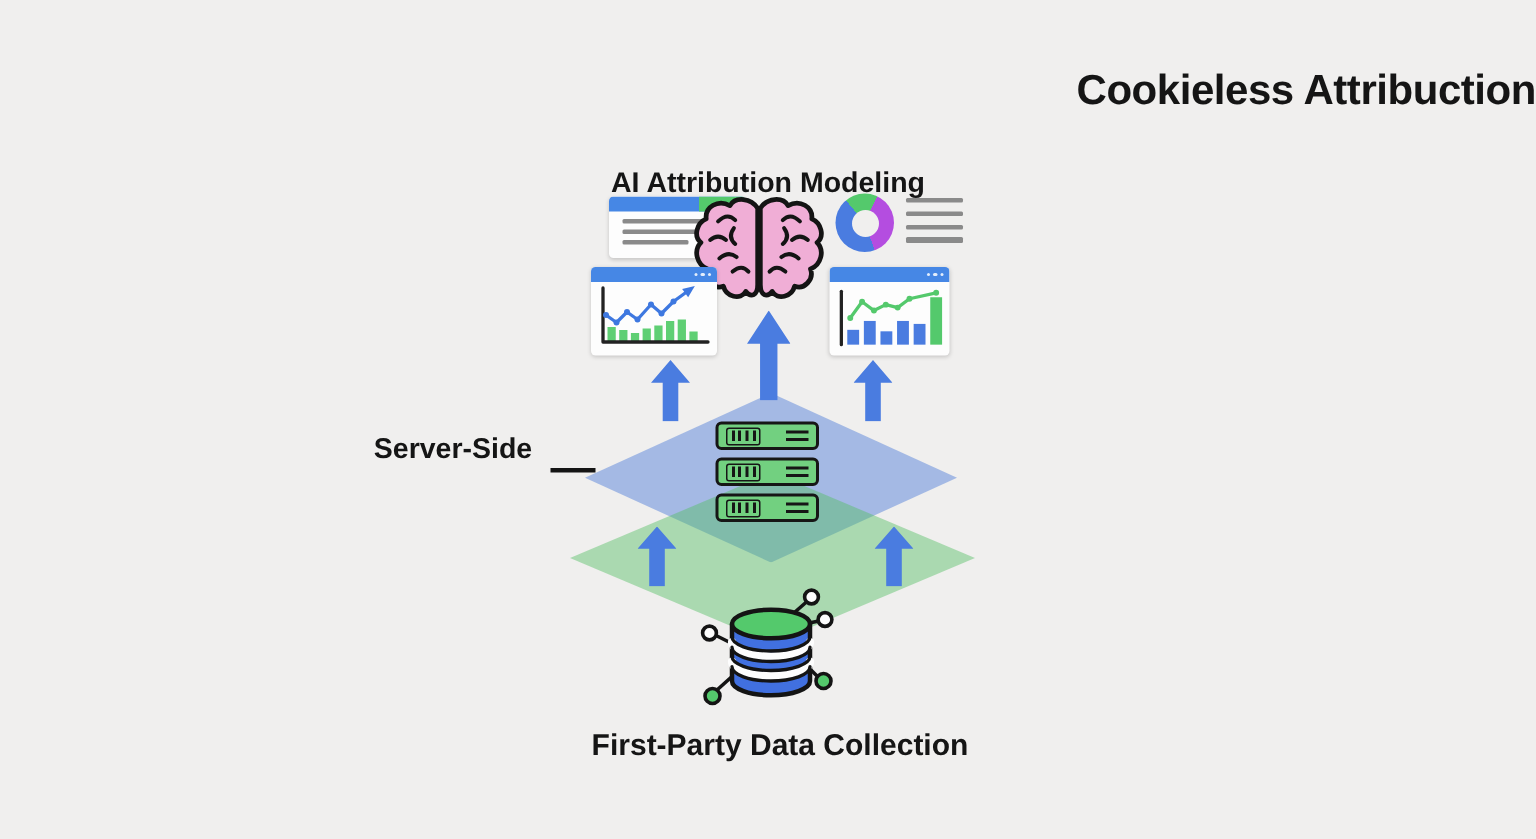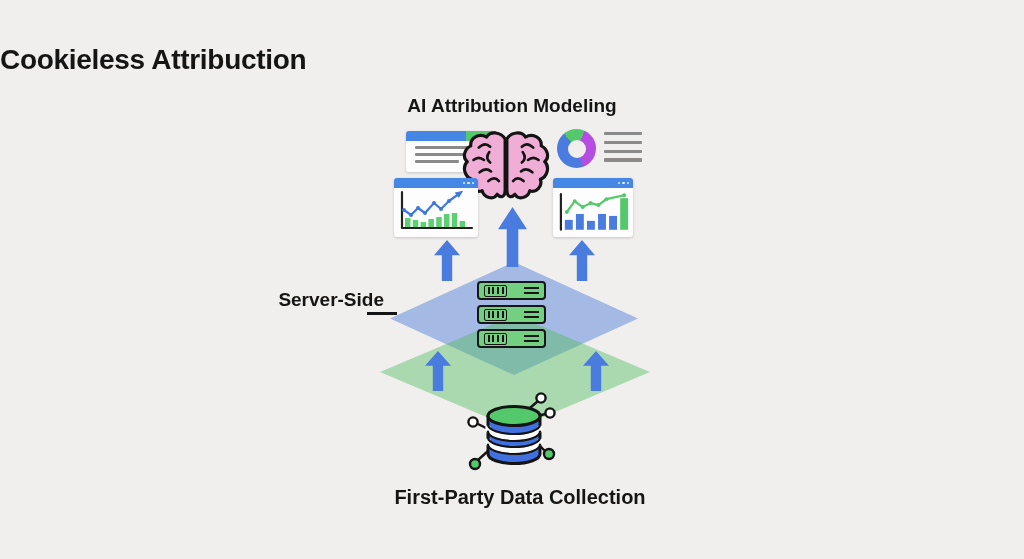--- a/index.html
+++ b/index.html
@@ -2,24 +2,24 @@
 <html><head>
 <meta charset="utf-8">
 <style>
   html,body{margin:0;padding:0;}
   body{font-family:"Liberation Sans",sans-serif;background:#e8e7e6;}
   #stage{position:relative;width:1024px;height:559px;background:var(--bg,#f0efee);overflow:hidden;}
   .abs{position:absolute;}
   .txt{color:var(--text,#151515);font-weight:700;}
 
   
-  #title{top:44px;left:0;width:100%;text-align:left;font-size:28px;letter-spacing:-.3px;}
-  #subtitle{top:95px;left:0;width:100%;text-align:center;font-size:19px;}
+  #title{top:44px;left:0;width:100%;text-align:right;font-size:28px;letter-spacing:-.3px;}
+  #subtitle{top:112px;left:0;width:100%;text-align:center;font-size:19px;}
   #bottom-label{top:486px;left:8px;width:1024px;text-align:center;font-size:20px;}
-  #server-label{top:288px;left:264px;width:120px;text-align:right;font-size:19px;line-height:23px;z-index:5;}
+  #server-label{top:288px;left:242px;width:120px;text-align:center;font-size:19px;line-height:23px;z-index:5;}
   #connector{top:312px;left:367px;width:30px;height:3px;background:#141414;z-index:5;}
 
   
   .diamond{clip-path:polygon(50% 0,100% 50%,50% 100%,0 50%);}
   #diamond-blue{left:390px;top:262px;width:248px;height:113px;background:var(--diamondBlue);z-index:1;}
   #diamond-green{left:380px;top:315px;width:270px;height:114px;background:var(--diamondGreen);z-index:2;}
 
   
   .arrow-up{background:var(--accentBlue);clip-path:polygon(50% 0,100% 37%,70% 37%,70% 100%,30% 100%,30% 37%,0 37%);z-index:3;}
   #arrow-center{left:498px;top:207px;width:29px;height:60px;}

